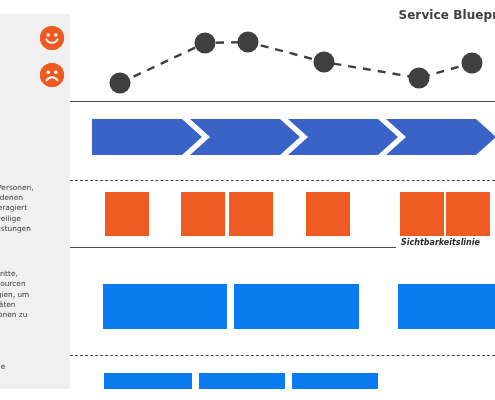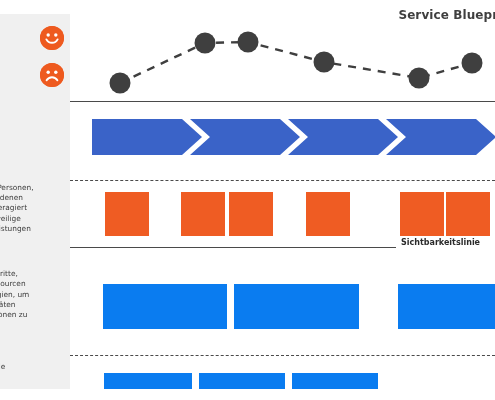--- a/index.html
+++ b/index.html
@@ -34,20 +34,21 @@
   .solid-line{
     position:absolute;left:70px;height:0;border-top:1.6px solid #4a4a4a;
   }
   .dashed-line{
     position:absolute;left:70px;height:0;
     border-top:1.8px dashed #4a4a4a;
   }
   .visibility-label{
     position:absolute;font-size:8px;font-weight:bold;color:#2b2b2b;
     white-space:nowrap;
+    font-style:italic;
   }
 
   
   .emoji{
     position:absolute;width:24px;height:24px;border-radius:50%;
     background:#ee5a1f;
   }
   .emoji svg{display:block;width:24px;height:24px;}
 
   .chart-layer{position:absolute;left:0;top:0;width:495px;height:101px;}

